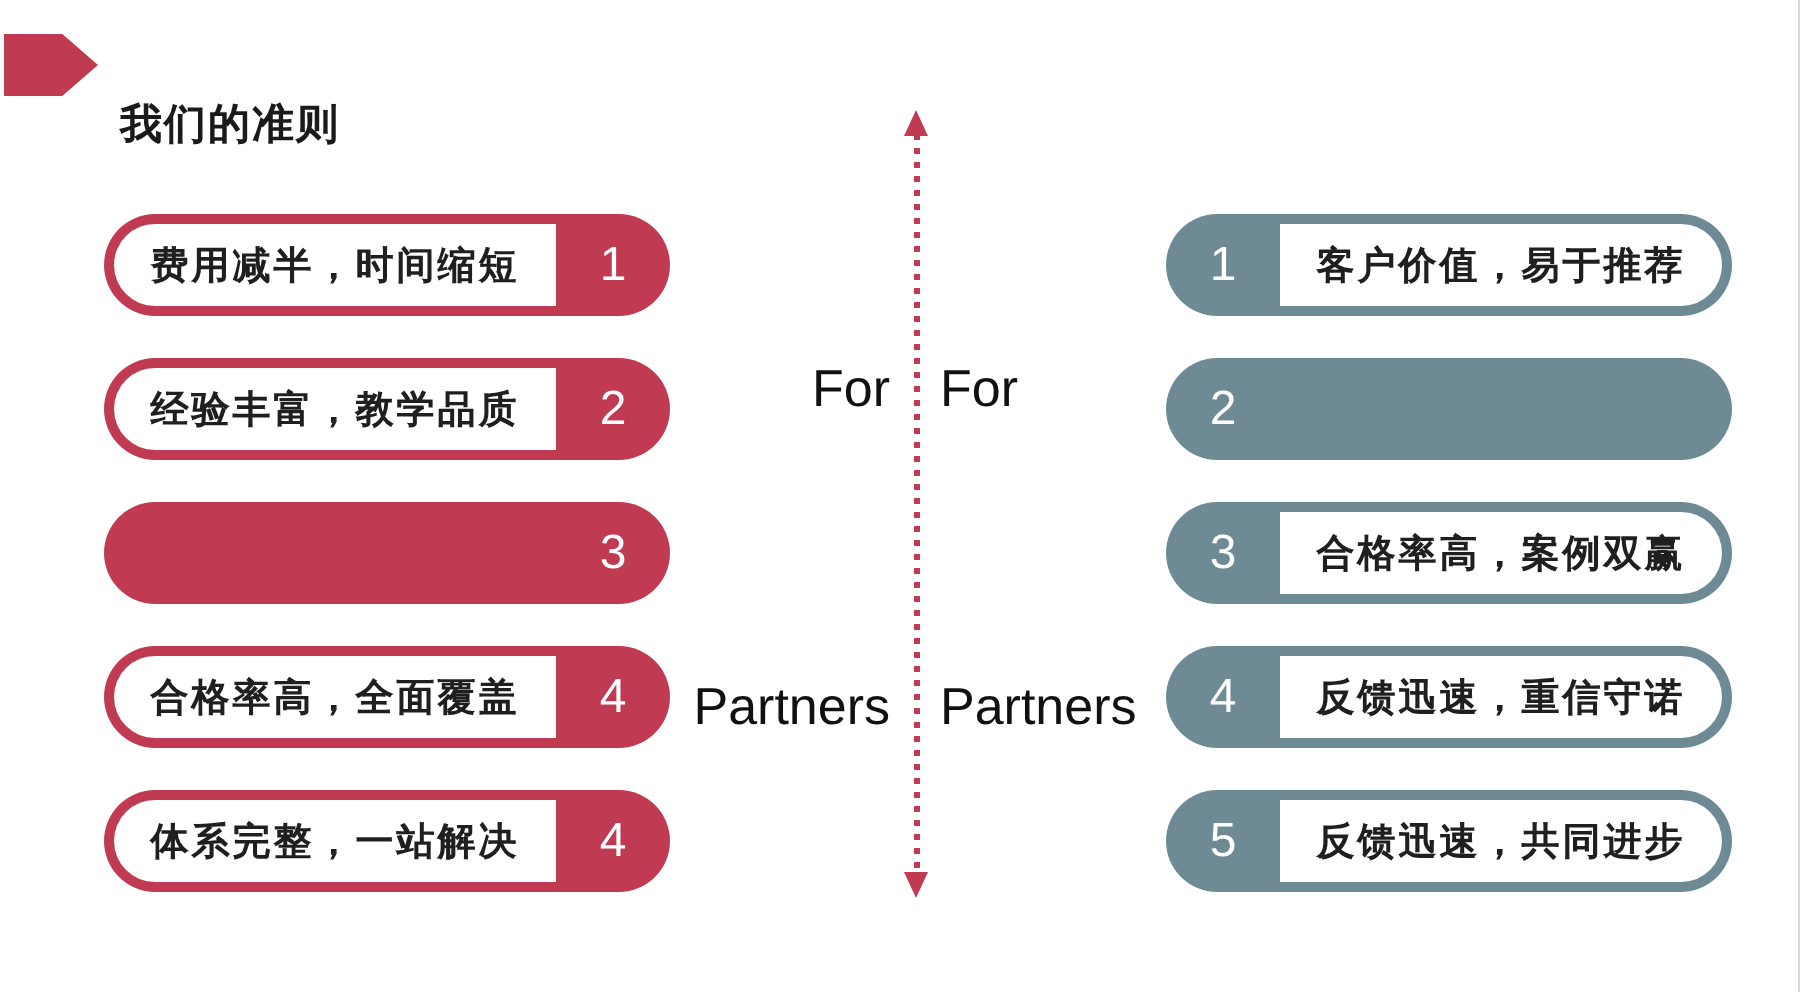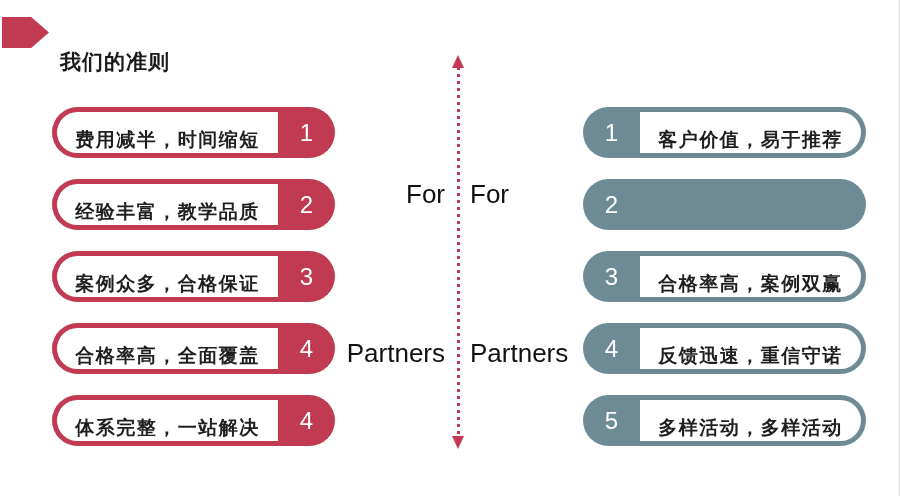--- a/index.html
+++ b/index.html
@@ -35,21 +35,21 @@
   }
   .pill-col.left{left:52px;}
   .pill-col.right{left:583px;}
   .pill{
     position:relative;width:283px;height:51px;border-radius:26px;
   }
   .pill.crimson{background:var(--crimson);}
   .pill.slate{background:var(--slate);}
   .pill .inner{
     position:absolute;top:5px;bottom:5px;width:221px;background:#fff;
-    display:flex;align-items:flex-end;justify-content:center;
+    display:flex;align-items:center;justify-content:center;
   }
   .pill.crimson .inner{left:5px;border-radius:21px 0 0 21px;}
   .pill.slate .inner{right:5px;border-radius:0 21px 21px 0;margin-left:34px;}
   .pill-text{
     font-size:19px;font-weight:bold;letter-spacing:1.5px;
     color:var(--ink);white-space:nowrap;
   }
   .pill-num{
     position:absolute;top:0;height:51px;line-height:51px;width:57px;
     text-align:center;color:#fff;font-size:24px;
@@ -89,23 +89,20 @@
     </div>
     <span class="pill-num">1</span>
   </div>
   <div class="pill crimson">
     <div class="inner">
       <span class="pill-text">经验丰富，教学品质</span>
     </div>
     <span class="pill-num">2</span>
   </div>
   <div class="pill crimson">
-    <div class="inner">
-      <span class="pill-text">案例众多，合格保证</span>
-    </div>
     <span class="pill-num">3</span>
   </div>
   <div class="pill crimson">
     <div class="inner">
       <span class="pill-text">合格率高，全面覆盖</span>
     </div>
     <span class="pill-num">4</span>
   </div>
   <div class="pill crimson">
     <div class="inner">
@@ -133,21 +130,21 @@
   </div>
   <div class="pill slate">
     <span class="pill-num">4</span>
     <div class="inner">
       <span class="pill-text">反馈迅速，重信守诺</span>
     </div>
   </div>
   <div class="pill slate">
     <span class="pill-num">5</span>
     <div class="inner">
-      <span class="pill-text">多样活动，多样活动</span>
+      <span class="pill-text">反馈迅速，共同进步</span>
     </div>
   </div>
 </div>
 
 <div class="divider-arrow up"></div>
 <div class="divider-line"></div>
 <div class="divider-arrow down"></div>
 
 <span class="axis-label l row-top">For</span>
 <span class="axis-label l row-bottom">Partners</span>

